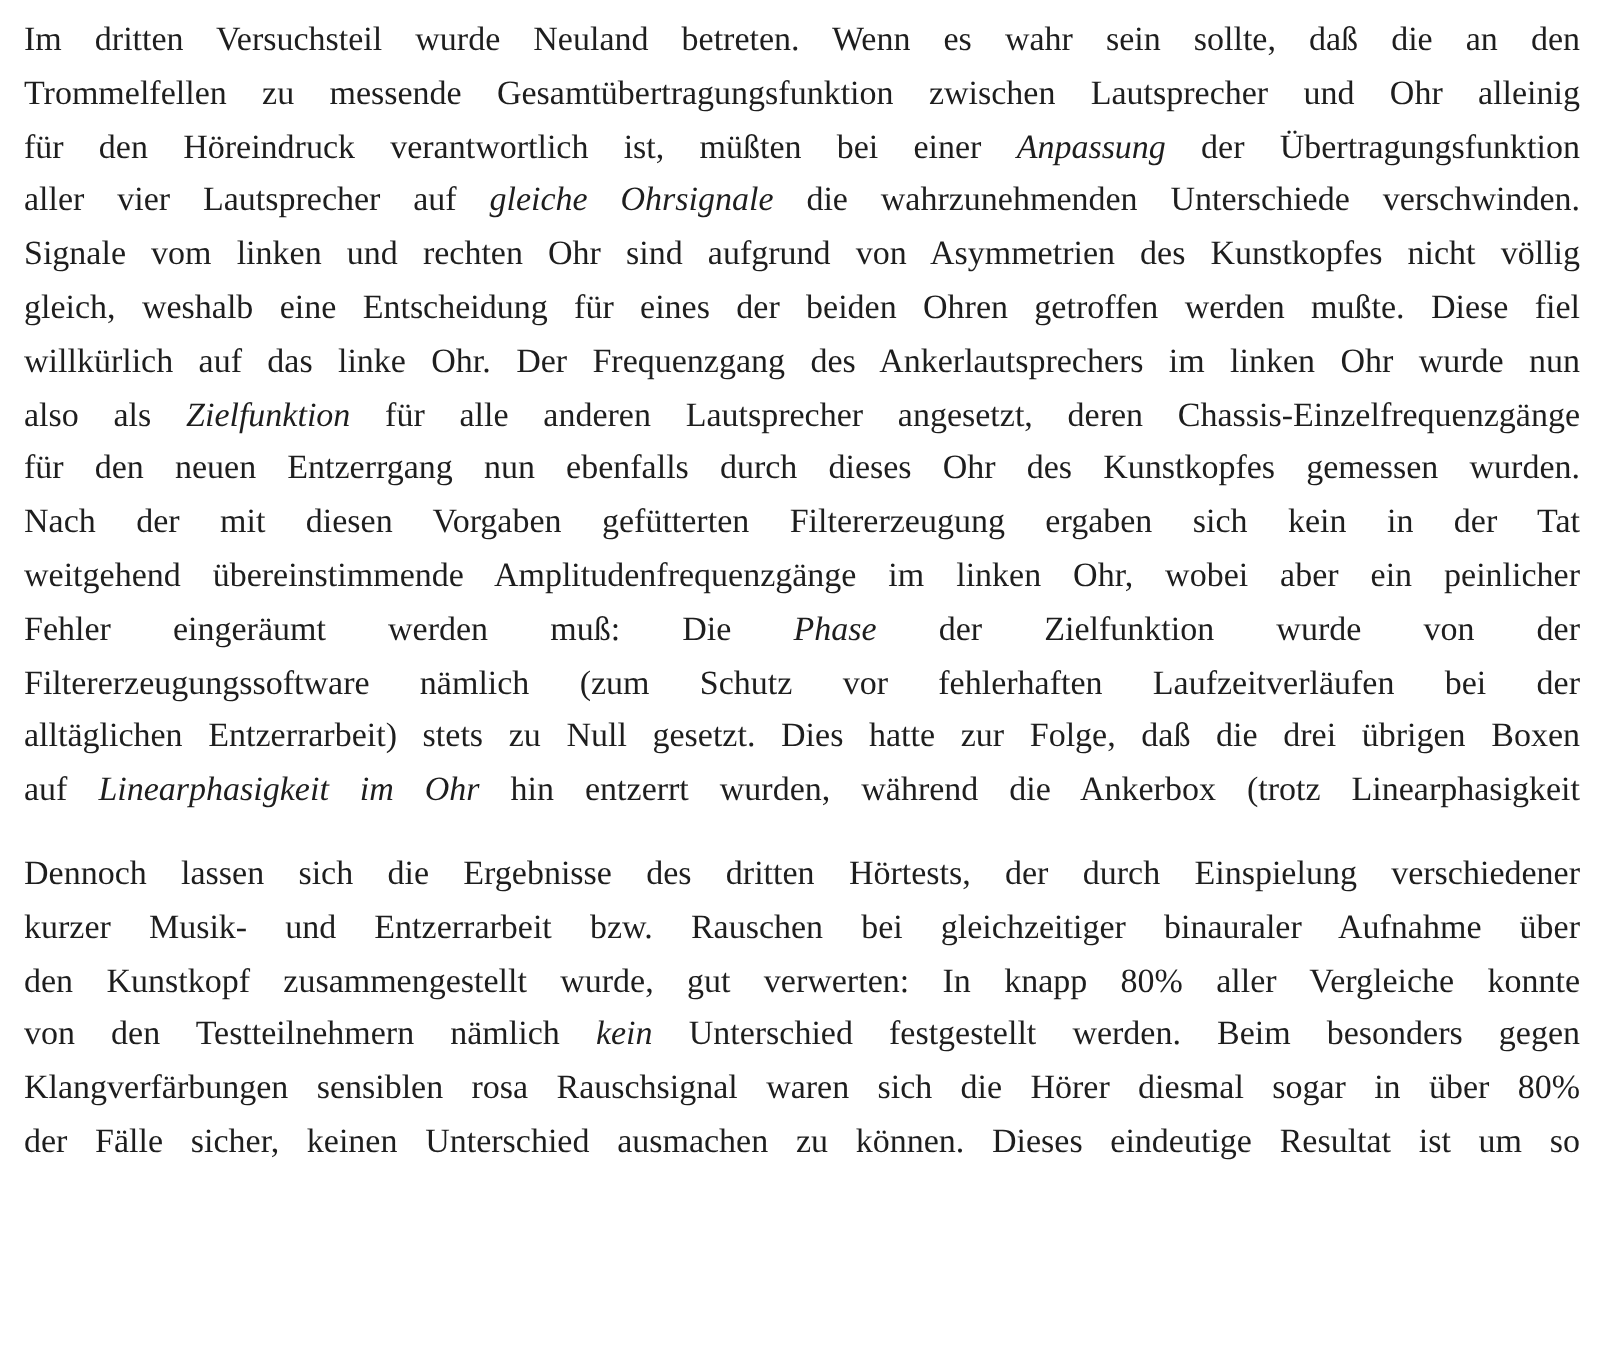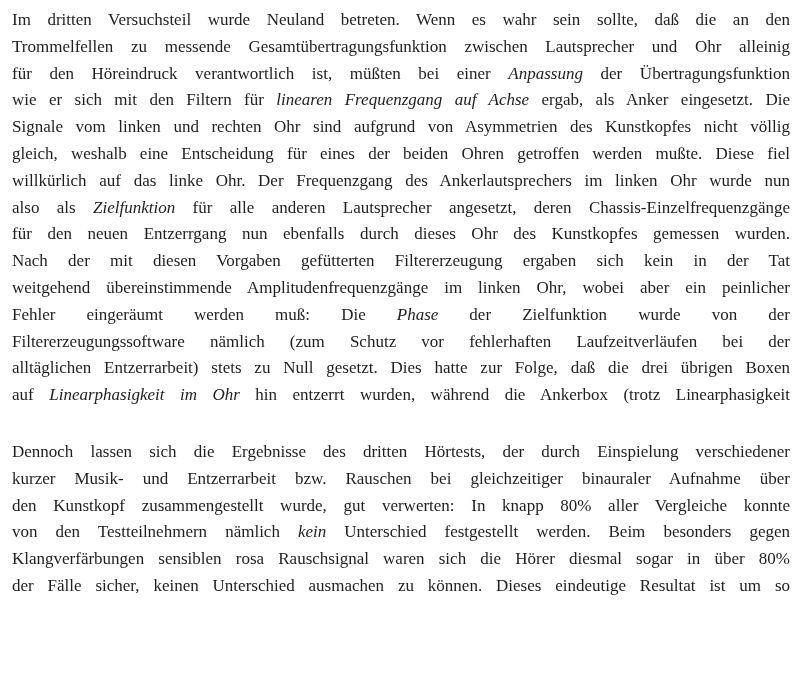--- a/index.html
+++ b/index.html
@@ -9,35 +9,35 @@
     box-sizing: border-box;
     padding: 7px 10px 0 12px;
     background: #ffffff;
     color: #1e1e1e;
     font-family: Liberation Serif, serif;
     font-size: 17px;
     line-height: 26.8px;
     overflow: hidden;
   }
   .para { margin: 0; }
-  .para + .para { margin-top: 30px; }
+  .para + .para { margin-top: 15px; }
   .line { min-height: 26.8px; }
   .line.just { text-align: justify; text-align-last: justify; }
   .line em { font-style: italic; }
 </style>
 </head>
 <body>
 
 <div class="page" style="background: rgb(255, 255, 255); color: rgb(30, 30, 30);">
   <div>
       <div class="para">
         <div class="line just"><span>Im dritten Versuchsteil wurde Neuland betreten. Wenn es wahr sein sollte, daß die an den</span></div>
         <div class="line just"><span>Trommelfellen zu messende Gesamtübertragungsfunktion zwischen Lautsprecher und Ohr alleinig</span></div>
         <div class="line just"><span>für den Höreindruck verantwortlich ist, müßten bei einer </span><em>Anpassung</em><span> der Übertragungsfunktion</span></div>
-        <div class="line just"><span>wie er sich mit den Filtern für </span><em>linearen Frequenzgang auf Achse</em><span> ergab, als Anker eingesetzt. Die</span></div>
+        <div class="line just"><span>aller vier Lautsprecher auf </span><em>gleiche Ohrsignale</em><span> die wahrzunehmenden Unterschiede verschwinden.</span></div>
         <div class="line just"><span>Signale vom linken und rechten Ohr sind aufgrund von Asymmetrien des Kunstkopfes nicht völlig</span></div>
         <div class="line just"><span>gleich, weshalb eine Entscheidung für eines der beiden Ohren getroffen werden mußte. Diese fiel</span></div>
         <div class="line just"><span>willkürlich auf das linke Ohr. Der Frequenzgang des Ankerlautsprechers im linken Ohr wurde nun</span></div>
         <div class="line just"><span>also als </span><em>Zielfunktion</em><span> für alle anderen Lautsprecher angesetzt, deren Chassis-Einzelfrequenzgänge</span></div>
         <div class="line just"><span>für den neuen Entzerrgang nun ebenfalls durch dieses Ohr des Kunstkopfes gemessen wurden.</span></div>
         <div class="line just"><span>Nach der mit diesen Vorgaben gefütterten Filtererzeugung ergaben sich kein in der Tat</span></div>
         <div class="line just"><span>weitgehend übereinstimmende Amplitudenfrequenzgänge im linken Ohr, wobei aber ein peinlicher</span></div>
         <div class="line just"><span>Fehler eingeräumt werden muß: Die </span><em>Phase</em><span> der Zielfunktion wurde von der</span></div>
         <div class="line just"><span>Filtererzeugungssoftware nämlich (zum Schutz vor fehlerhaften Laufzeitverläufen bei der</span></div>
         <div class="line just"><span>alltäglichen Entzerrarbeit) stets zu Null gesetzt. Dies hatte zur Folge, daß die drei übrigen Boxen</span></div>

